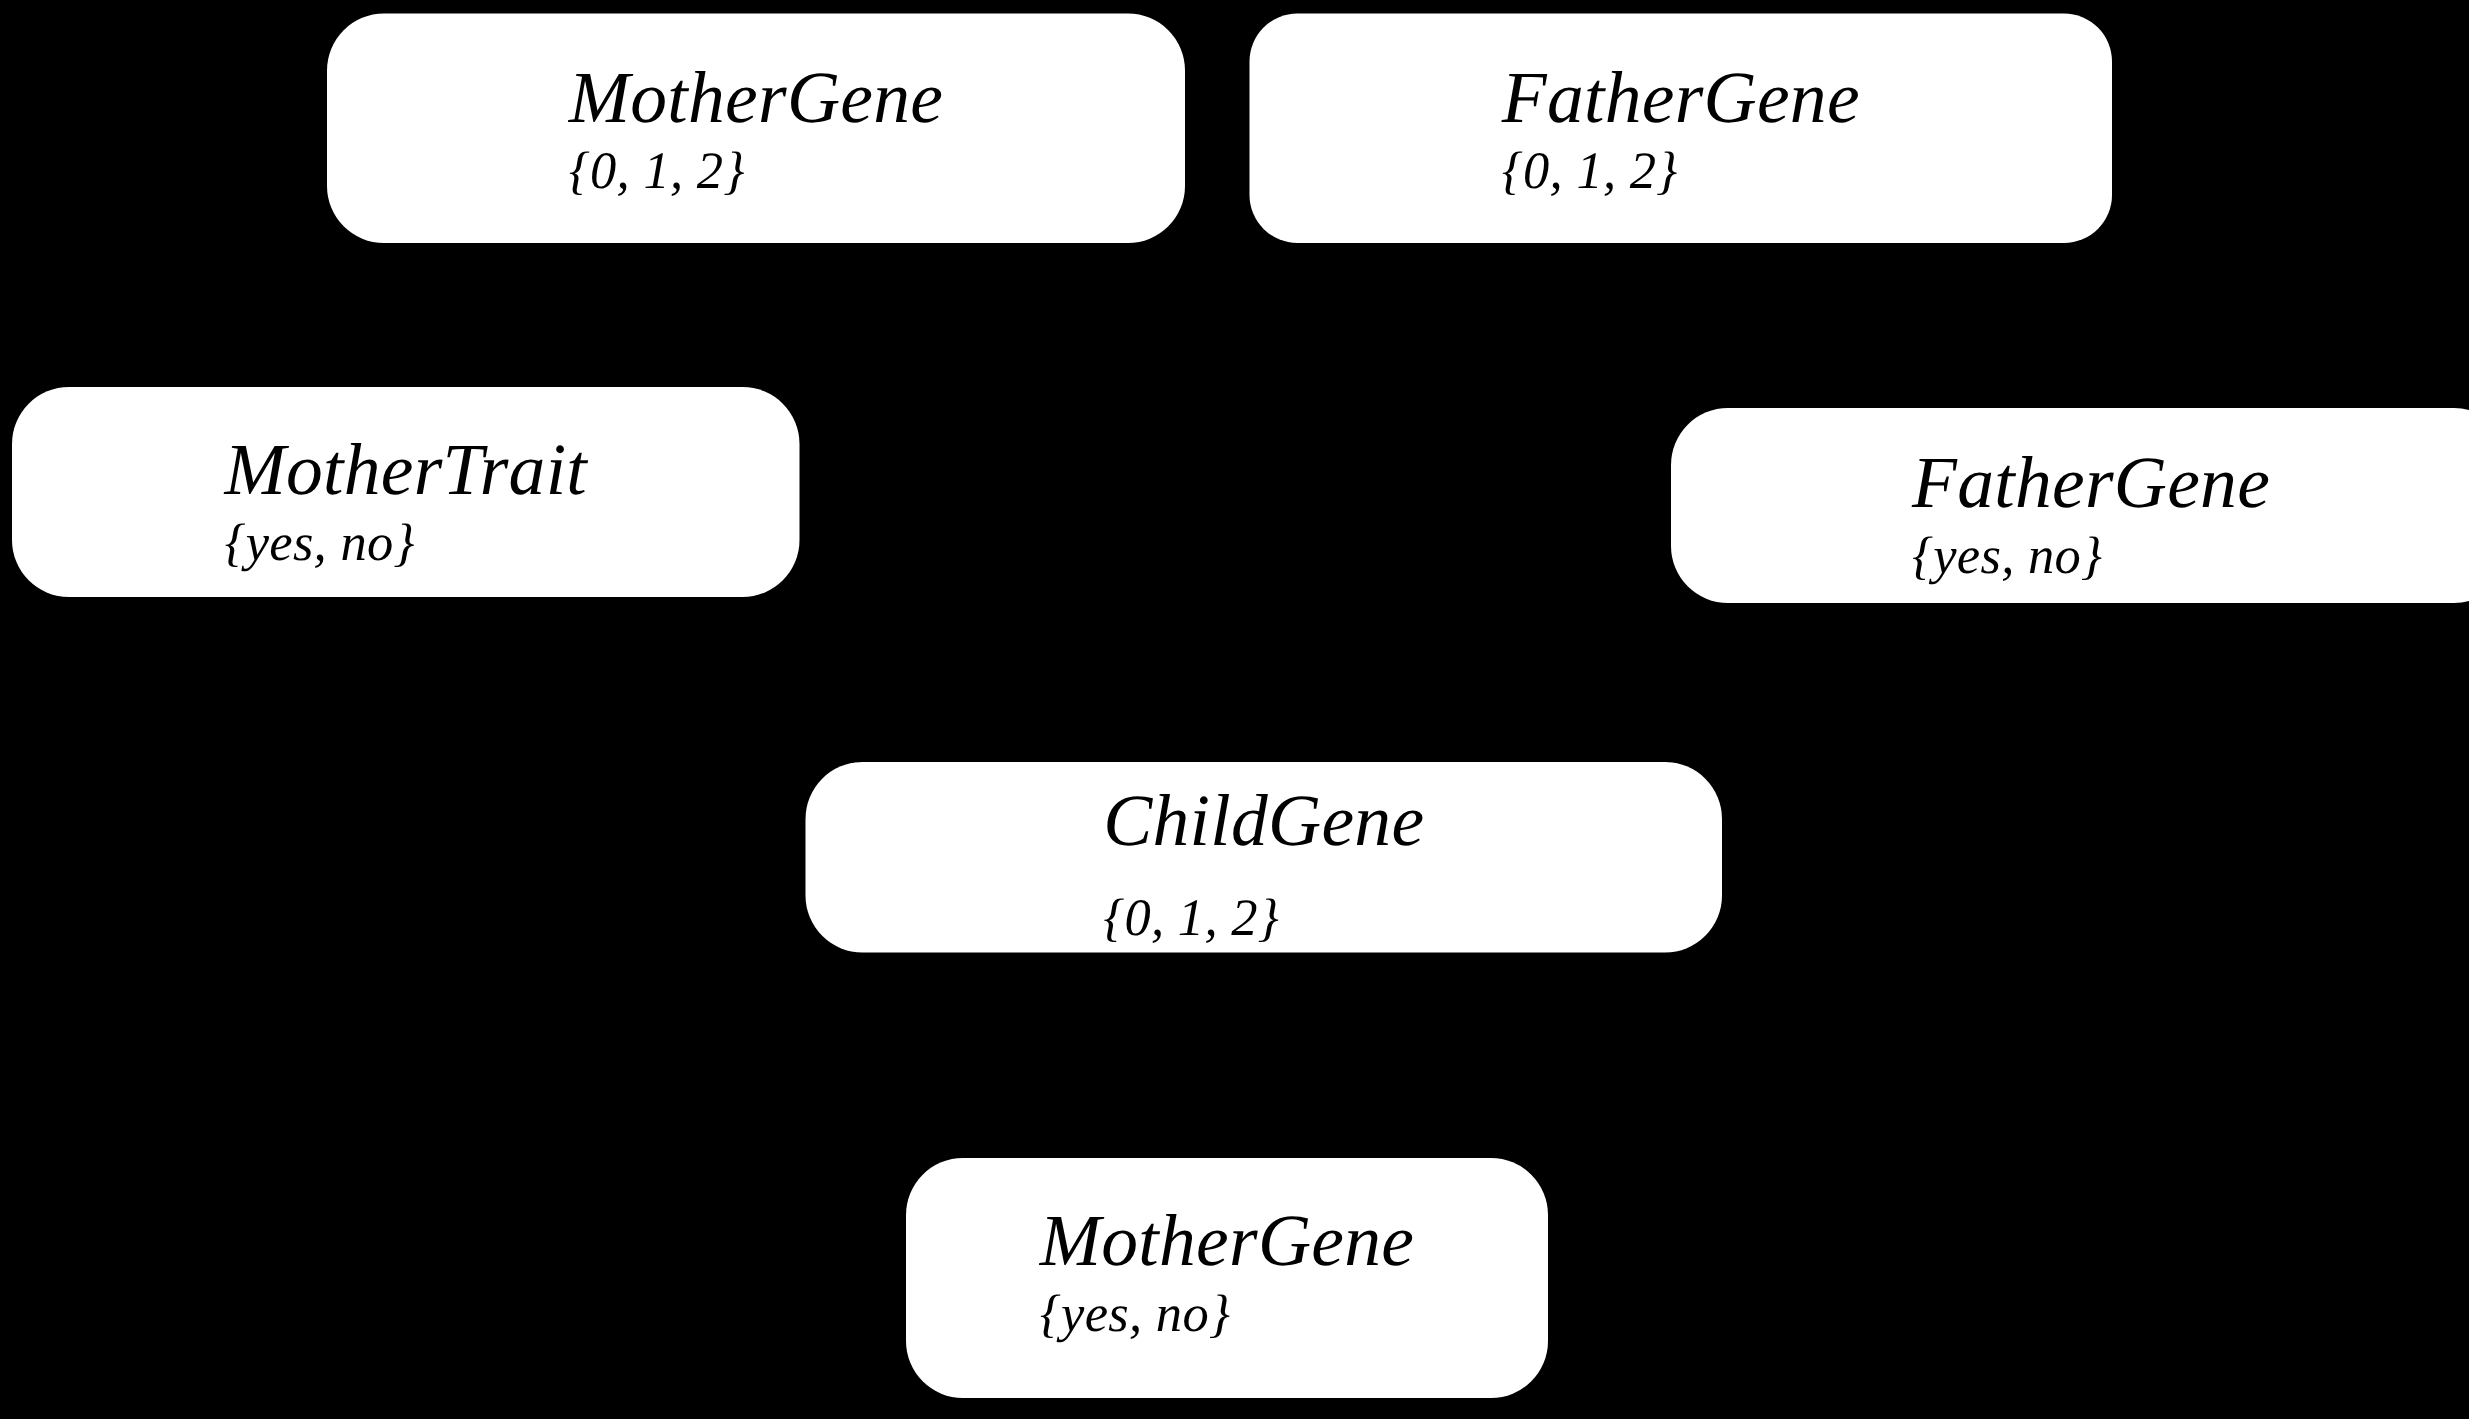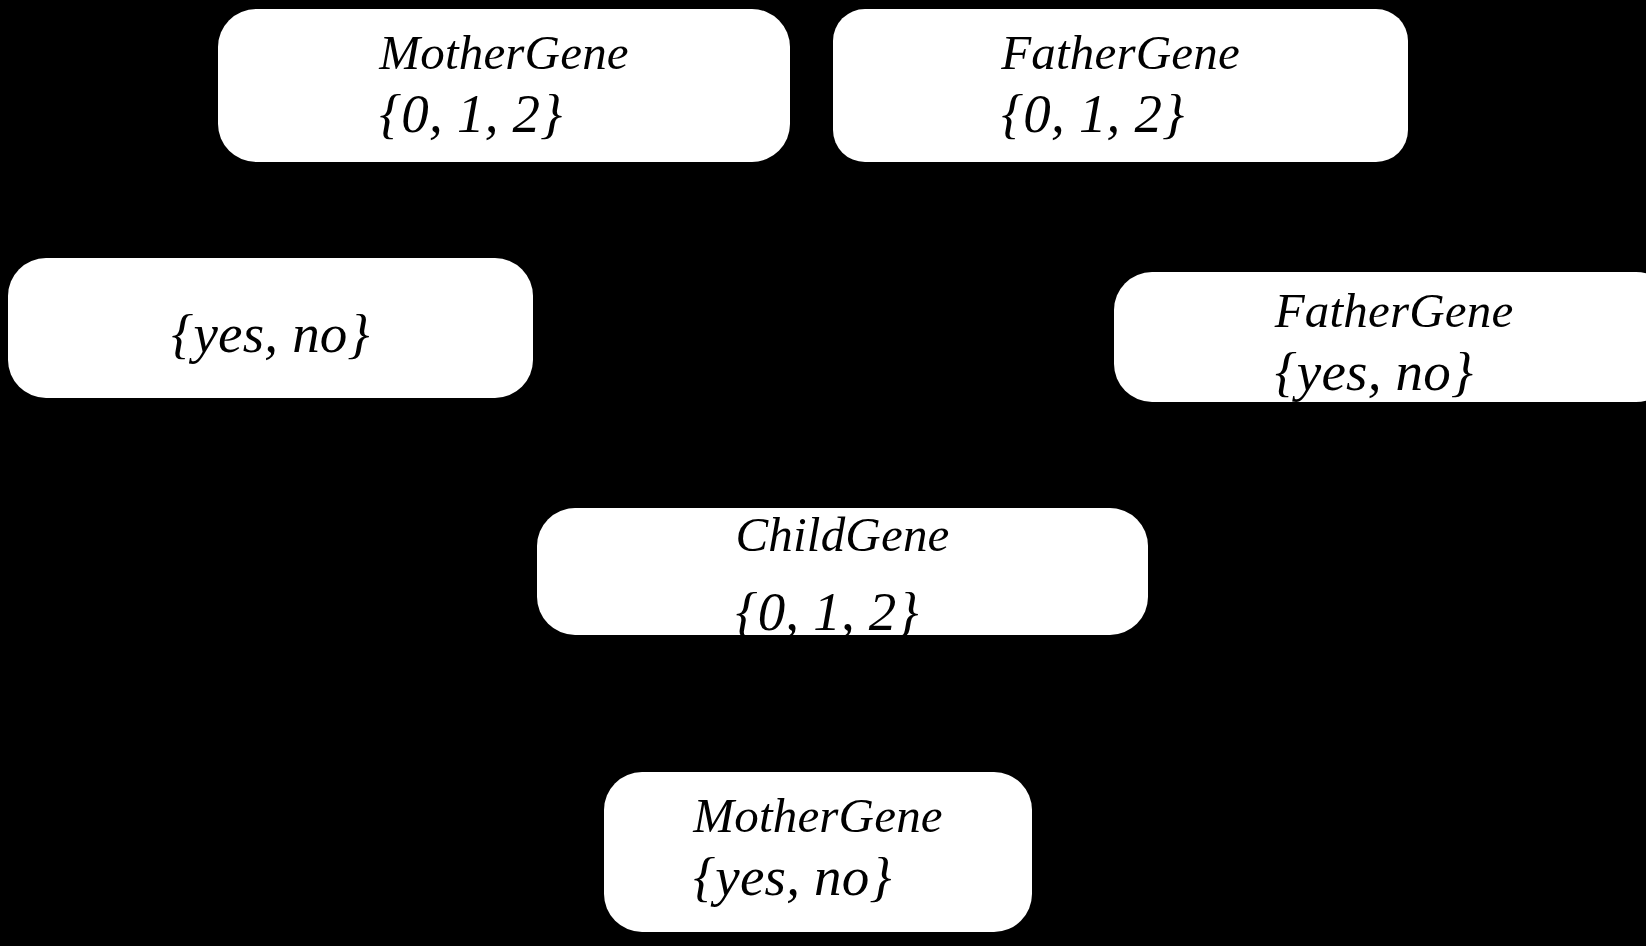--- a/index.html
+++ b/index.html
@@ -29,21 +29,21 @@
     line-height: 1.16;
     text-align: center;
     -webkit-font-smoothing: antialiased;
   }
   .node .name {
     font-size: 49px;
     letter-spacing: 0.2px;
     white-space: nowrap;
   }
   .node .domain {
-    font-size: 55px;
+    font-size: 35px;
     letter-spacing: 0.2px;
     white-space: nowrap;
   }
 
   
   #node-mother-gene  { left: 218px;  top: 9px;   width: 572px; height: 153px; border-radius: 38px; }
   #node-father-gene  { left: 833px;  top: 9px;   width: 575px; height: 153px; border-radius: 32px; }
   #node-mother-trait { left: 8px;    top: 258px; width: 525px; height: 140px; border-radius: 38px; }
   #node-father-trait { left: 1114px; top: 272px; width: 560px; height: 130px; border-radius: 38px; }
   #node-child-gene   { left: 537px;  top: 508px; width: 611px; height: 127px; border-radius: 38px; }
@@ -70,20 +70,21 @@
 
   <div class="node" id="node-father-gene">
     <div class="stack">
       <span class="name">FatherGene</span>
       <span class="domain">{0, 1, 2}</span>
     </div>
   </div>
 
   <div class="node" id="node-mother-trait">
     <div class="stack">
+      <span class="name">MotherTrait</span>
       <span class="domain">{yes, no}</span>
     </div>
   </div>
 
   <div class="node" id="node-father-trait">
     <div class="stack">
       <span class="name">FatherGene</span>
       <span class="domain">{yes, no}</span>
     </div>
   </div>

